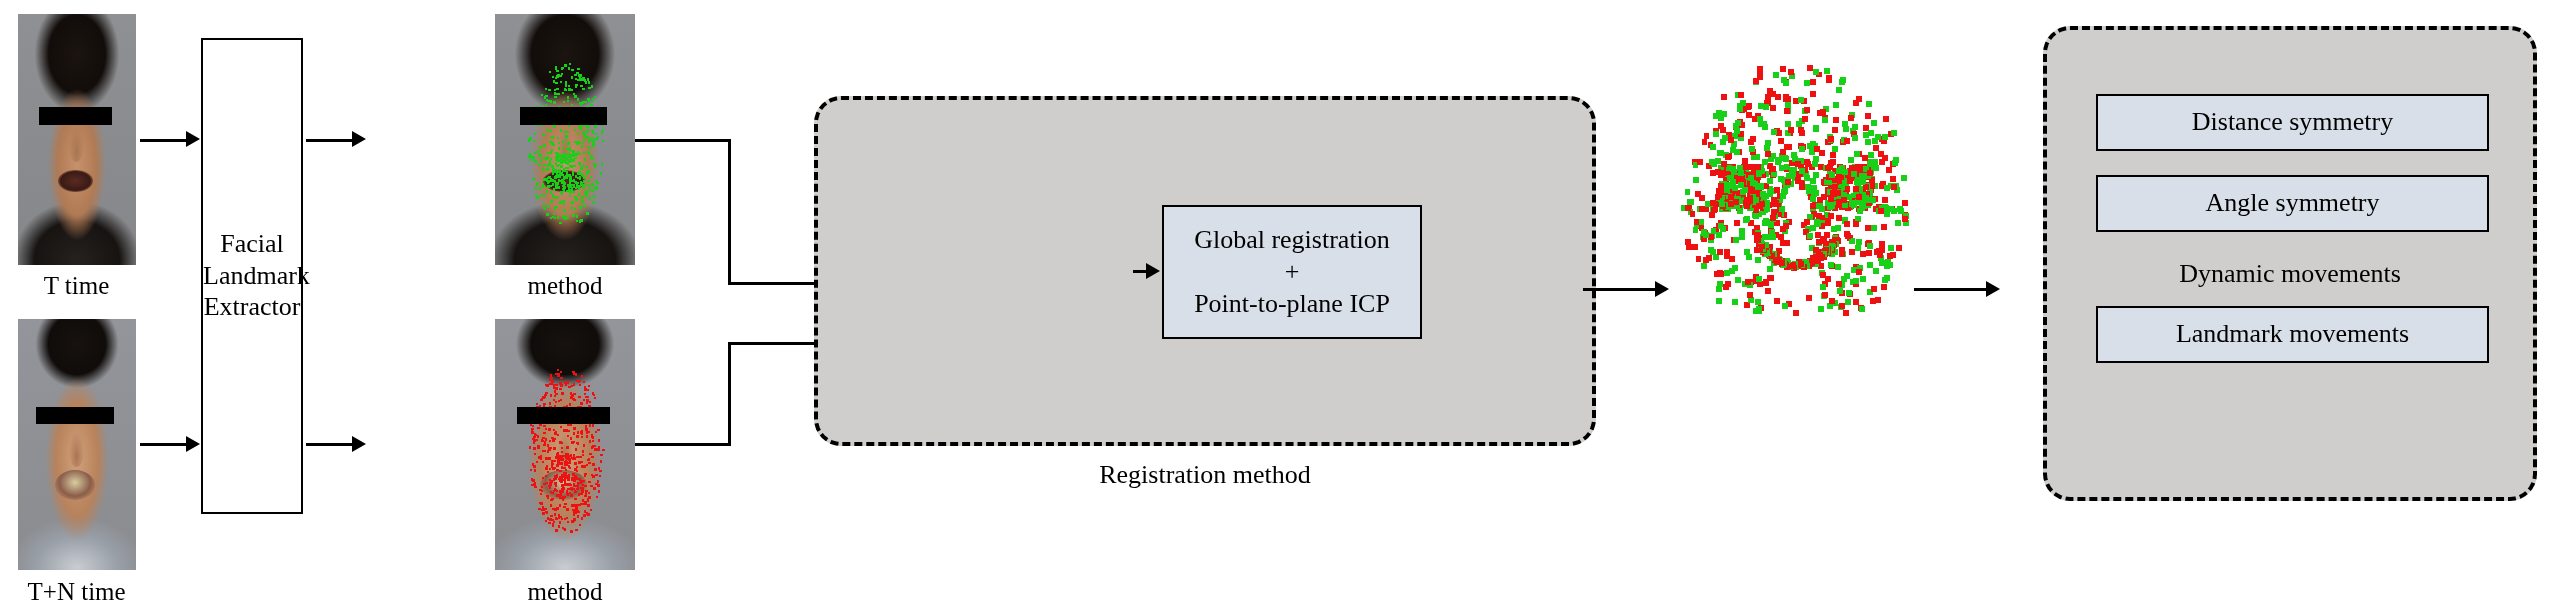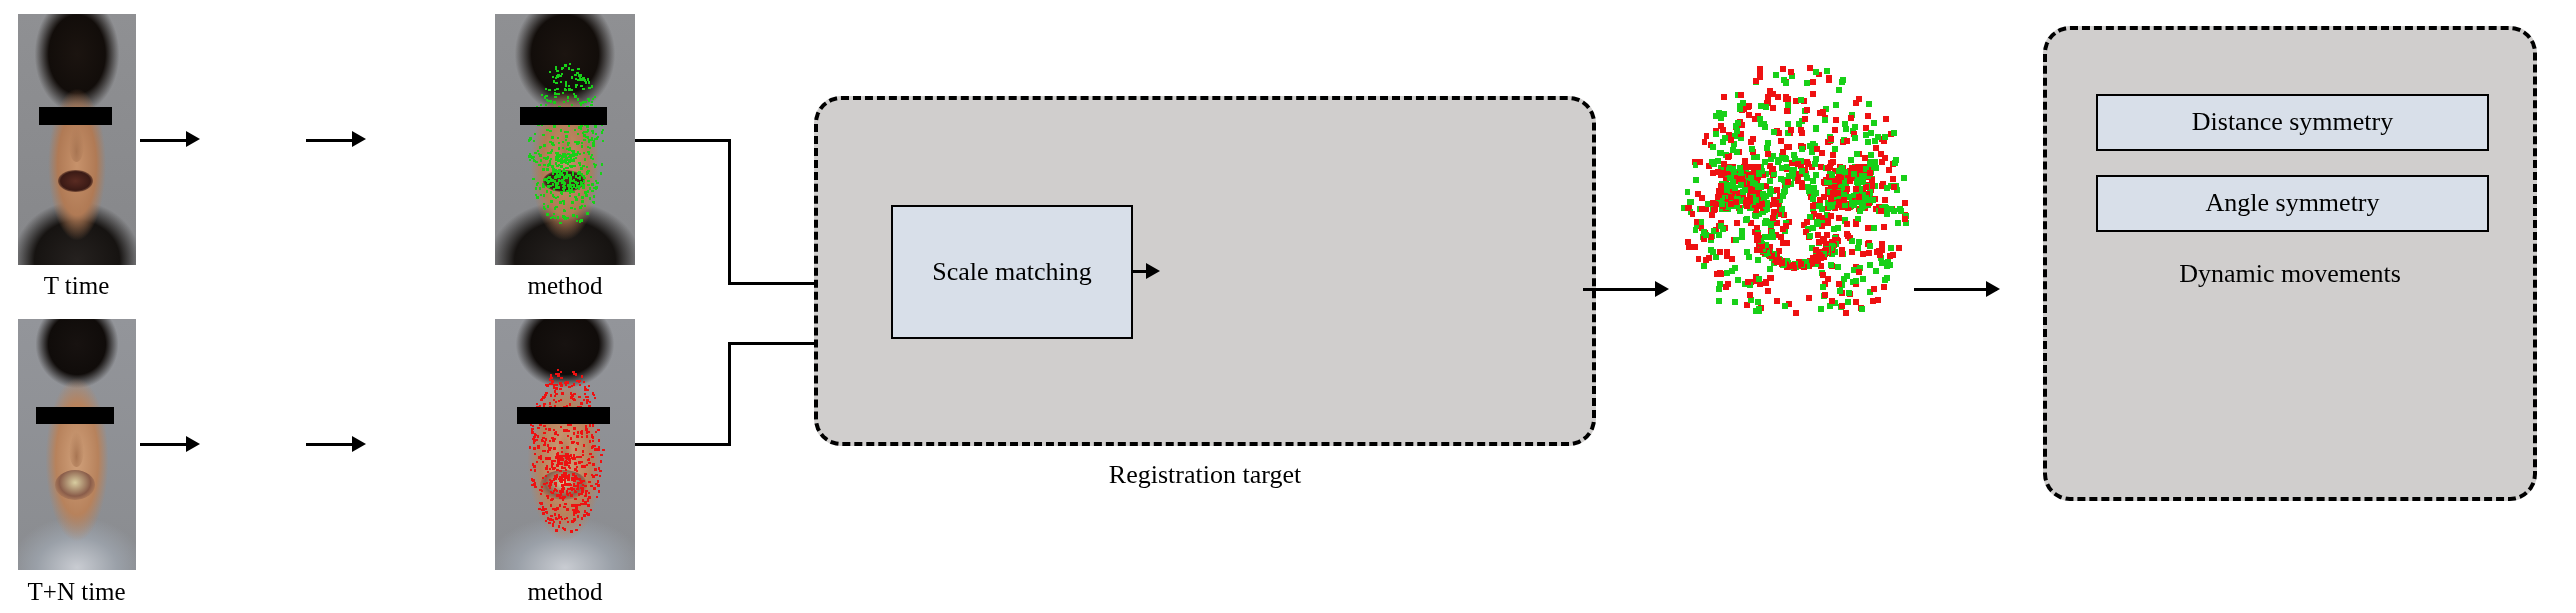--- a/index.html
+++ b/index.html
@@ -153,20 +153,25 @@
     <div class="eyebar" style="left:16%; top:35%; width:66%; height:7%;"></div>
   </div>
   <div class="caption" style="left:9.6px; top:578px; width:134px;">T+N time</div>
 
   <div class="hline" style="left:140px; top:139px; width:48px;"></div>
   <div class="arrowhead" style="left:186px; top:131px;"></div>
 
   <div class="hline" style="left:140px; top:443px; width:48px;"></div>
   <div class="arrowhead" style="left:186px; top:436px;"></div>
 
+  <div class="solid-box" style="left:201px; top:38px; width:102px; height:476px;">
+    <div class="box-text" style="position:absolute; left:0; right:0; top:50%; transform:translateY(-50%);">Facial
+Landmark
+Extractor</div>
+  </div>
 
   <div class="hline" style="left:306px; top:139px; width:48px;"></div>
   <div class="arrowhead" style="left:352px; top:131px;"></div>
 
   <div class="hline" style="left:306px; top:443px; width:48px;"></div>
   <div class="arrowhead" style="left:352px; top:436px;"></div>
 
   <div class="photo" style="left:495px; top:14.3px; width:140px; height:251px;">
     <div class="bg skin-a"></div>
     <div class="nose"></div>
@@ -1342,30 +1347,32 @@
   <div class="hline" style="left:728px; top:282px; width:162px;"></div>
   <div class="arrowhead" style="left:879px; top:275px;"></div>
 
   <div class="hline" style="left:635px; top:443px; width:96px;"></div>
   <div class="vline" style="left:728px; top:342px; height:104px;"></div>
   <div class="hline" style="left:728px; top:342px; width:162px;"></div>
   <div class="arrowhead" style="left:879px; top:335px;"></div>
 
   <div class="dashed-panel" style="left:814px; top:96px; width:782px; height:350px;">
 
-    <div class="blue-box" style="left:73px; top:105px; width:242px; height:134px;">
-      <div class="box-text">Scale matching</div>
+
+    <div class="blue-box" style="left:344px; top:105px; width:260px; height:134px;">
+      <div class="box-text">Global registration
++
+Point-to-plane ICP</div>
     </div>
-
 
     <div class="hline" style="left:315px; top:170px; width:16px;"></div>
     <div class="arrowhead" style="left:328px; top:163px;"></div>
   </div>
 
-  <div class="panel-caption" style="left:814px; top:460px; width:782px;">Registration target</div>
+  <div class="panel-caption" style="left:814px; top:460px; width:782px;">Registration method</div>
 
   <div class="hline" style="left:1583px; top:288px; width:83px;"></div>
   <div class="arrowhead" style="left:1655px; top:281px;"></div>
 
   <div id="pointcloud" style="left:1682px; top:48px; width:223px; height:263px;">
       <span style="left:104px;top:171px;background:#ee1111;"></span>
       <span style="left:100px;top:180px;background:#18d018;"></span>
       <span style="left:96px;top:186px;background:#ee1111;"></span>
       <span style="left:98px;top:192px;background:#ee1111;"></span>
       <span style="left:102px;top:192px;background:#ee1111;"></span>
@@ -2539,17 +2546,20 @@
     </div>
 
     <div class="blue-box" style="left:49px; top:64px; width:393px; height:57px;">
       <div class="box-text">Distance symmetry</div>
     </div>
 
     <div style="position:absolute; left:0; right:0; top:229px;">
       <div class="group-title" style="position:relative; top:0;">Dynamic movements</div>
     </div>
 
+    <div class="blue-box" style="left:49px; top:276px; width:393px; height:57px;">
+      <div class="box-text">Landmark movements</div>
+    </div>
   </div>
 
 
 </div>
 
 
 </body></html>

